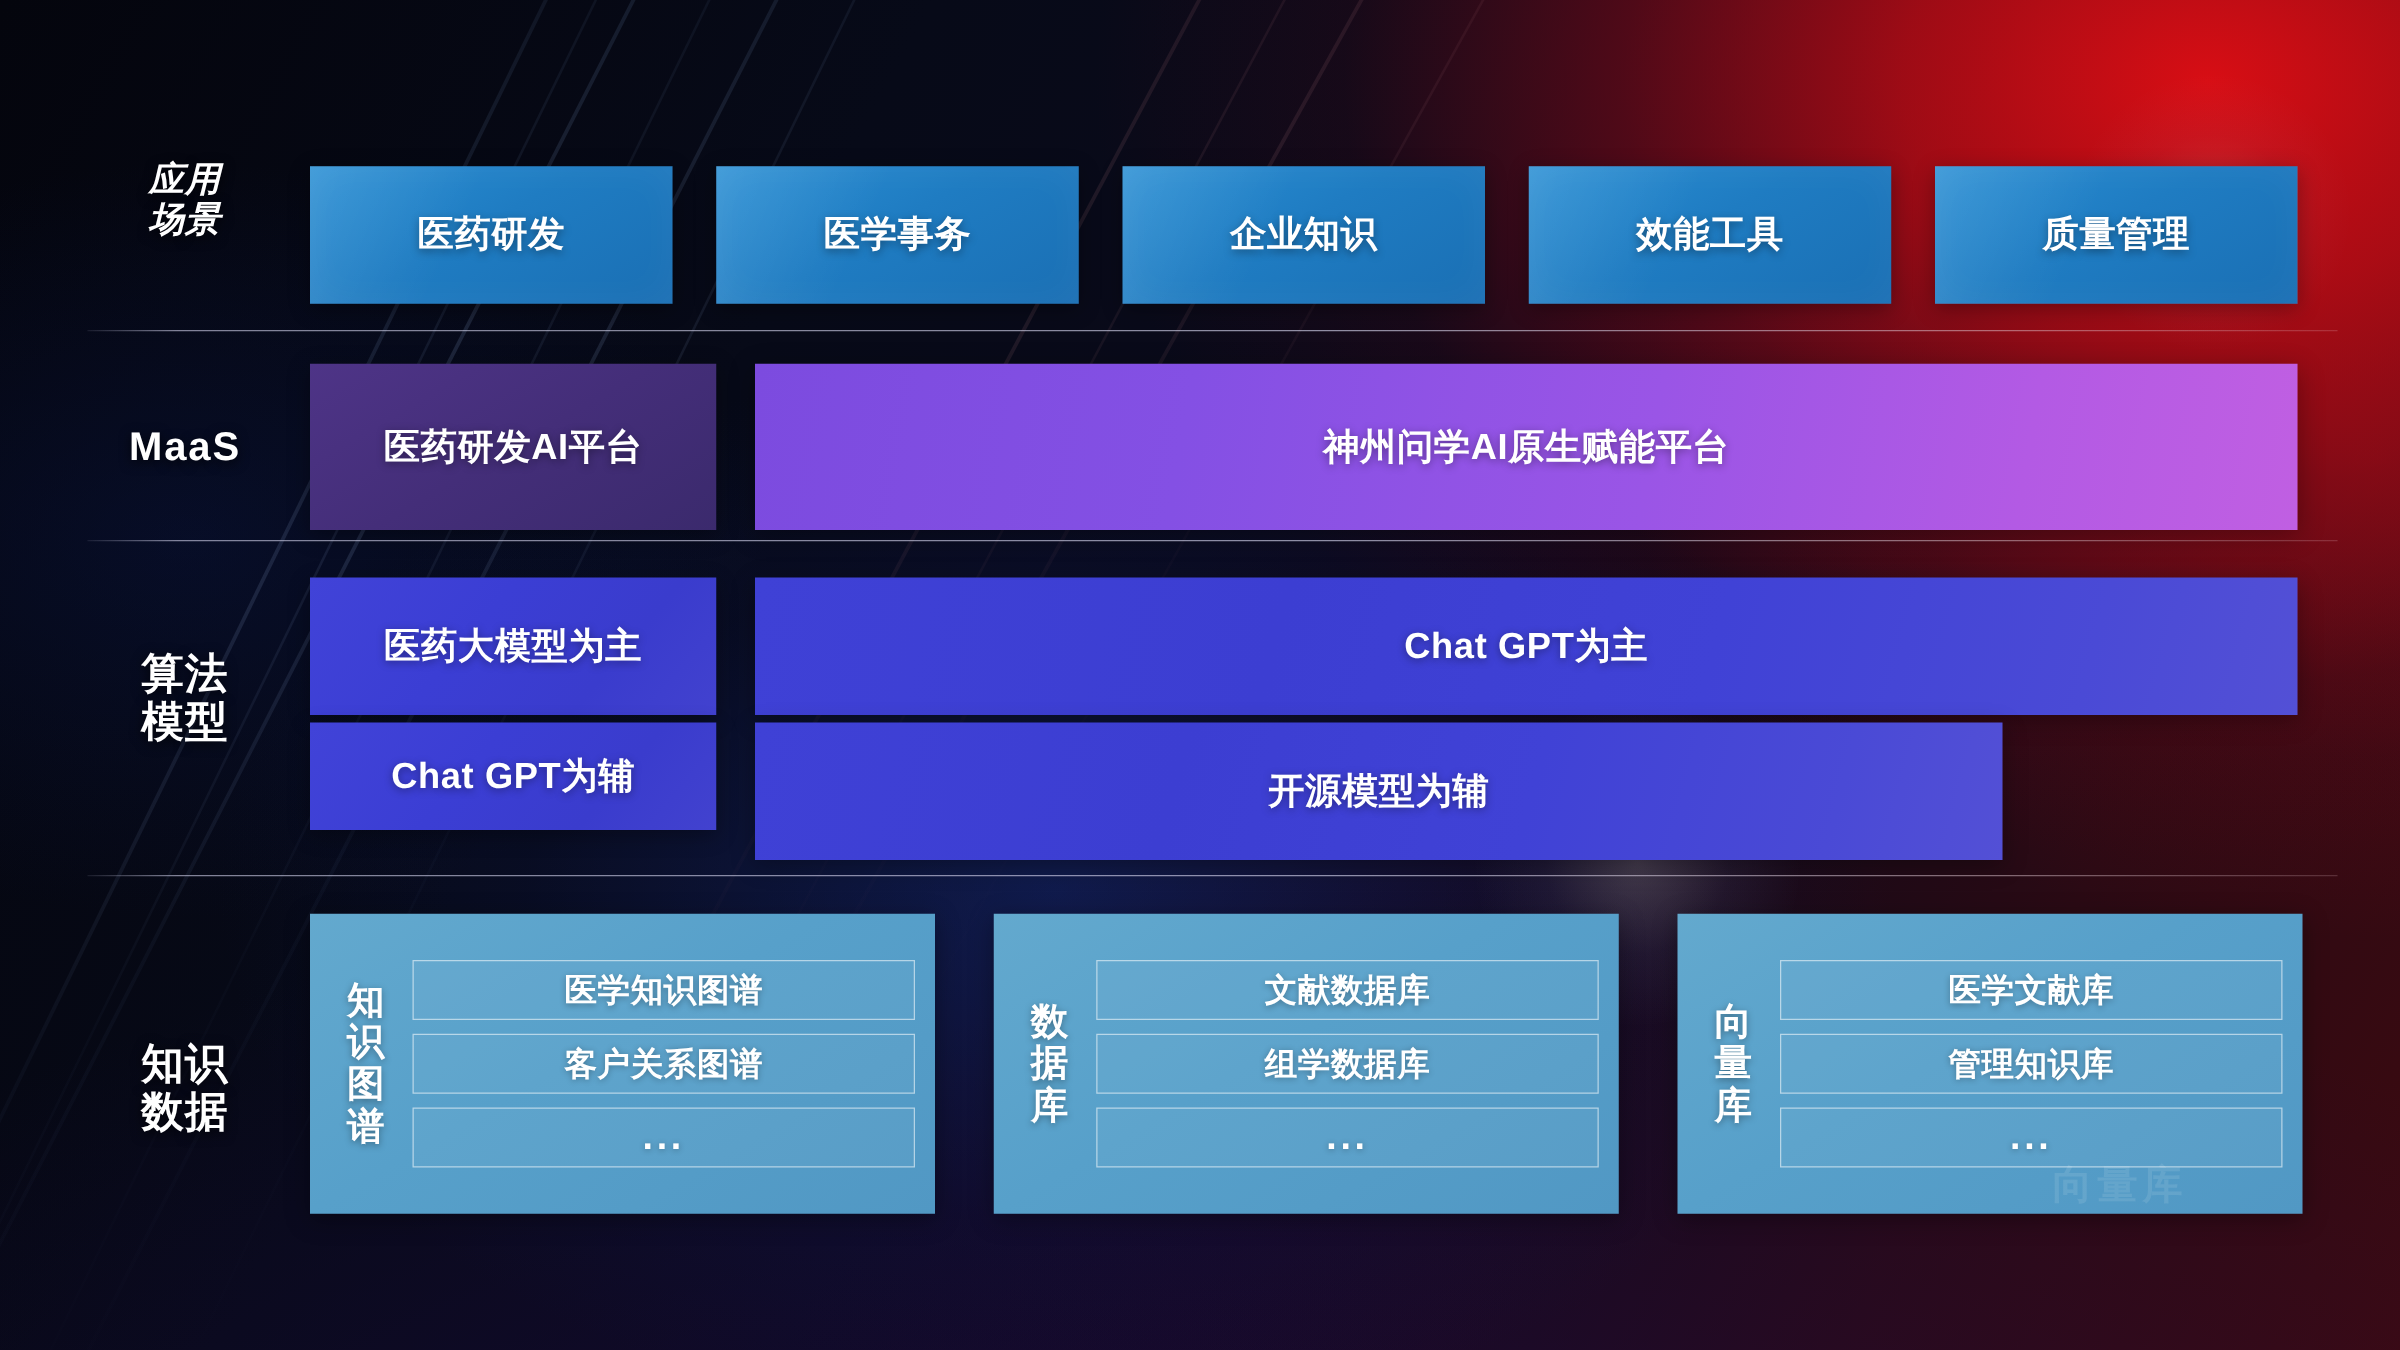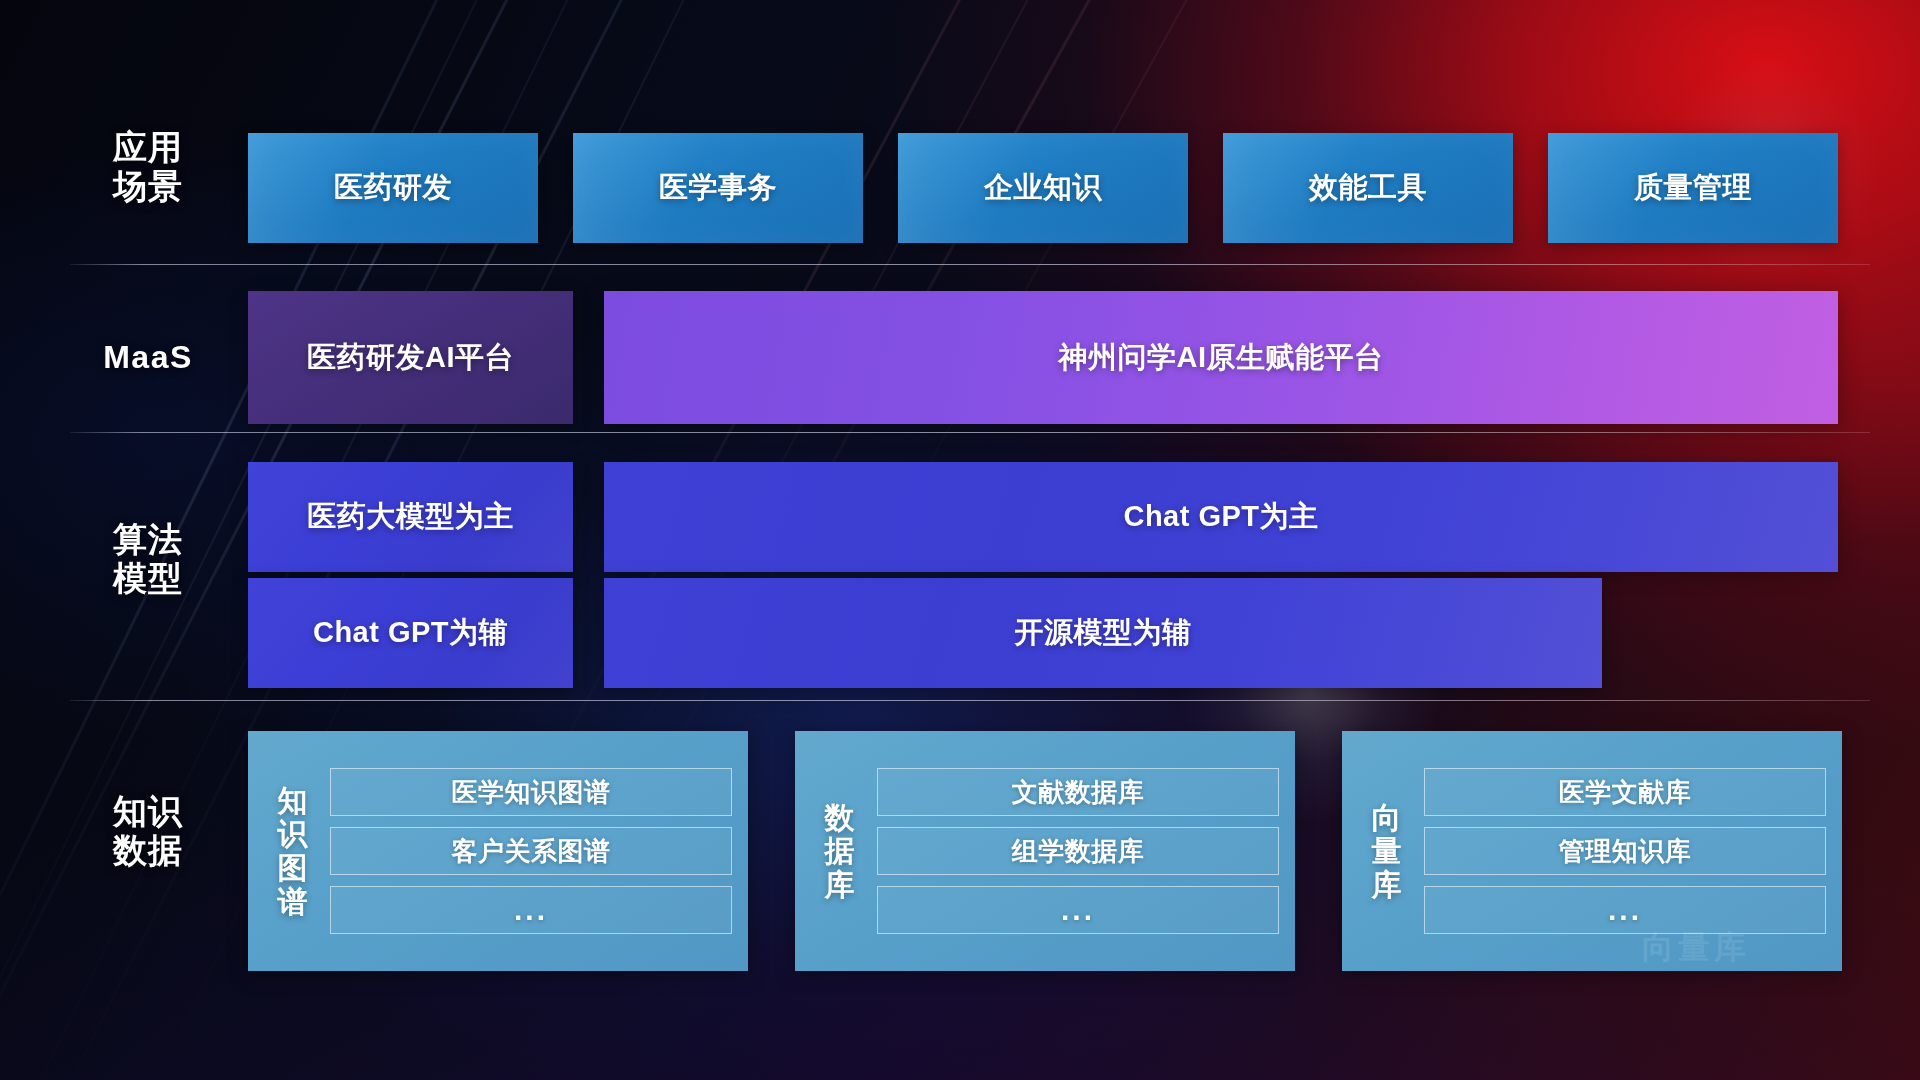--- a/index.html
+++ b/index.html
@@ -143,21 +143,21 @@
   <div class="streak r" style="left:1330px; top:-700px; transform:rotate(28deg); opacity:.30;"></div>
   <div class="streak r" style="left:1420px; top:-740px; transform:rotate(28deg); opacity:.22; width:2px;"></div>
   <div class="streak r" style="left:1520px; top:-780px; transform:rotate(29deg); opacity:.28;"></div>
   <div class="streak r" style="left:1640px; top:-820px; transform:rotate(29deg); opacity:.18; width:2px;"></div>
   <div class="glowdot" style="left:1180px; top:560px;  width:260px; height:260px; opacity:.35;"></div>
   <div class="glowdot" style="left:1660px; top:60px;   width:220px; height:220px; opacity:.22;"></div>
 </div>
 
 <div class="frame">
 
-  <div class="rowlabel" style="top:128px; font-size:34px;">
+  <div class="rowlabel" style="top:128px; font-size:28px;font-style:italic;">
     <span class="l">应用</span>
     <span class="l">场景</span>
   </div>
 
   <div class="box app-box" style="left:248px;  top:133px; width:290px; height:110px;">
     <span>医药研发</span>
   </div>
   <div class="box app-box" style="left:573px;  top:133px; width:290px; height:110px;">
     <span>医学事务</span>
   </div>
@@ -191,30 +191,30 @@
     <span class="l">模型</span>
   </div>
 
   <div class="box algo-wide" style="left:604px; top:462px; width:1234px; height:110px;">
     <span>Chat GPT为主</span>
   </div>
   <div class="box algo-box" style="left:248px; top:462px; width:325px; height:110px;">
     <span>医药大模型为主</span>
   </div>
 
-  <div class="box algo-box" style="left:248px; top:578px; width:325px; height:110px;">
+  <div class="box algo-box" style="left:248px; top:578px; width:325px; height:86px;">
     <span>Chat GPT为辅</span>
   </div>
   <div class="box algo-wide" style="left:604px; top:578px; width:998px; height:110px;">
     <span>开源模型为辅</span>
   </div>
 
   <div class="rowline" style="top:700px;"></div>
 
-  <div class="rowlabel" style="top:792px; font-size:34px;">
+  <div class="rowlabel" style="top:832px; font-size:34px;">
     <span class="l">知识</span>
     <span class="l">数据</span>
   </div>
 
   <div class="kcard" style="left:248px; top:731px; width:500px; height:240px;">
     <div class="kcard-label">
       <span class="l">知</span>
       <span class="l">识</span>
       <span class="l">图</span>
       <span class="l">谱</span>

